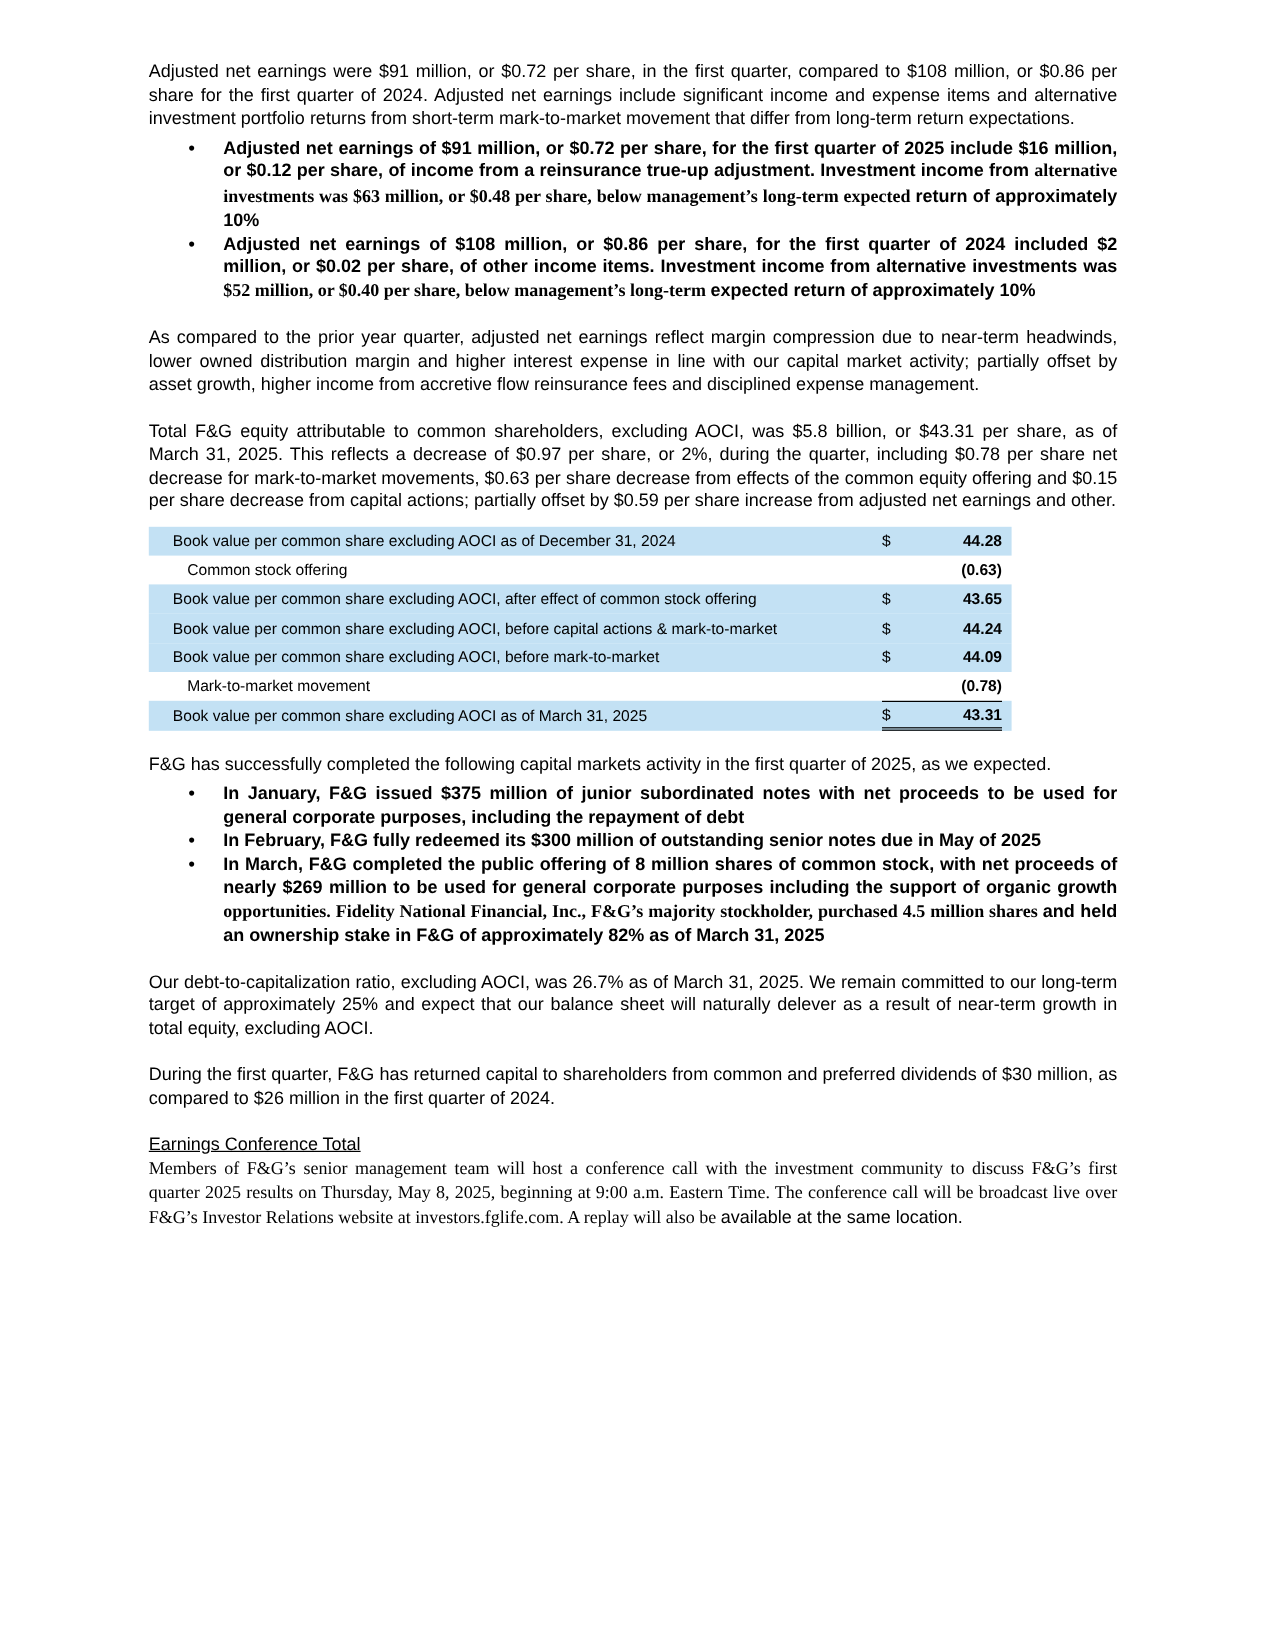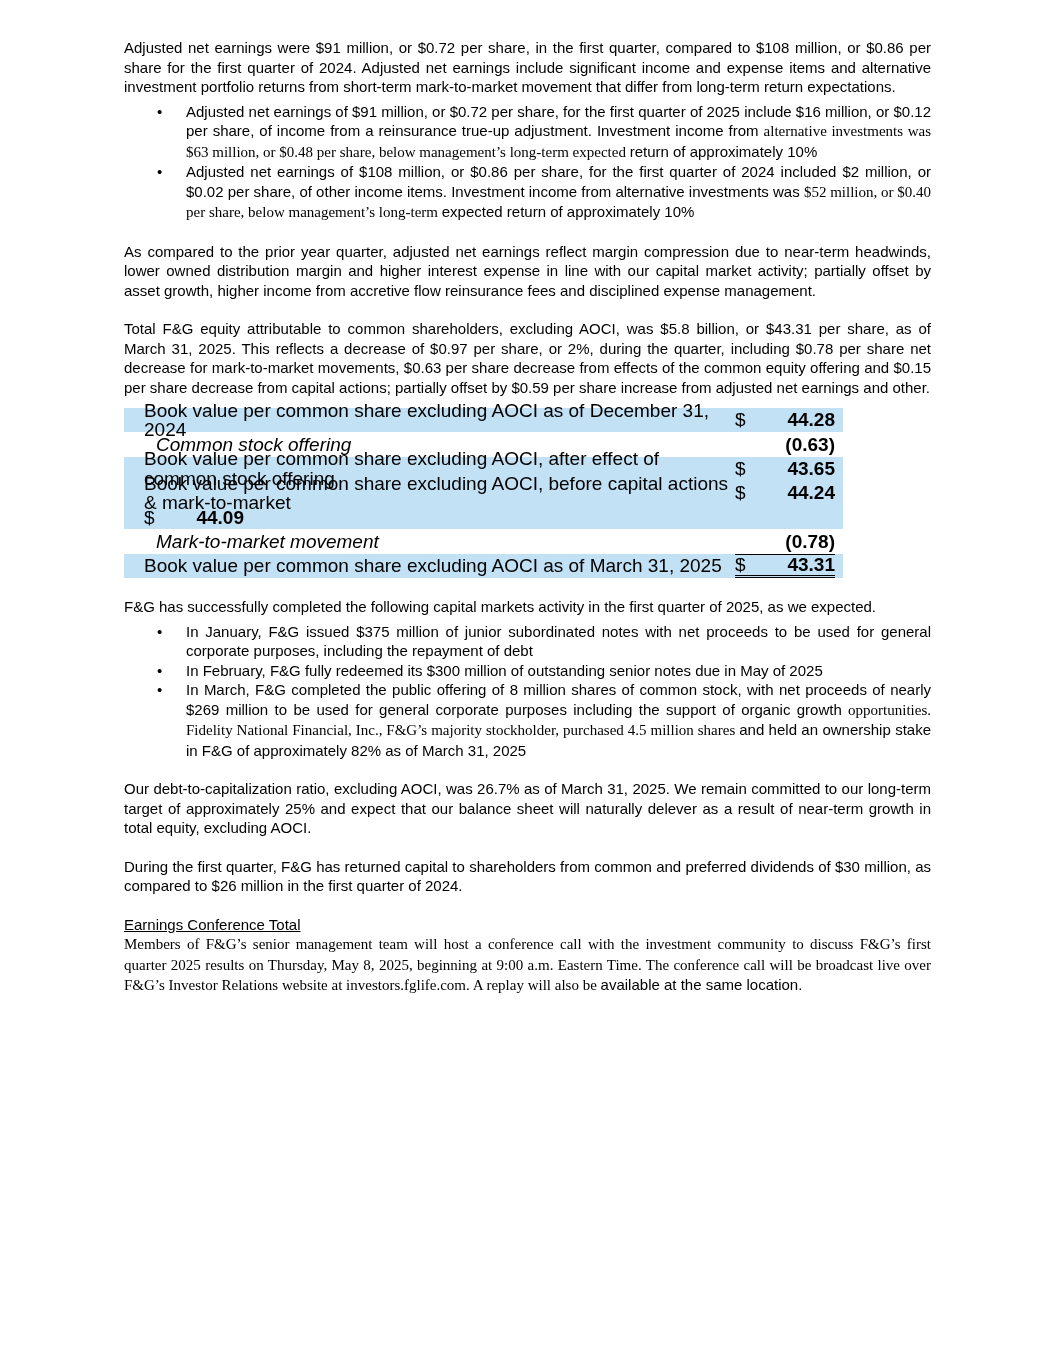--- a/index.html
+++ b/index.html
@@ -8,61 +8,63 @@
     width: 1055px;
     height: 1365px;
     overflow: hidden;
     font-family: "Liberation Sans", sans-serif;
     font-size: 15px;
     line-height: 19.5px;
     color: #000000;
   }
   .page {
     padding: 38px 124px 0 124px;
+    margin-top: 12px;
   }
   .para { text-align: justify; }
   .serif { font-family: "Liberation Serif", serif; }
   .sans  { font-family: "Liberation Sans", sans-serif; }
 
   .mb-s  { margin-bottom: 5px; }
   .mb-l  { margin-bottom: 19px; }
 
   ul.bullets { list-style: none; }
   ul.bullets li {
     position: relative;
     padding-left: 62px;
     text-align: justify;
+    font-weight: bold;
   }
   ul.bullets li::before {
     content: "\2022";
     position: absolute;
     left: 33px;
     top: 0;
   }
 
   .section-heading {
     text-decoration: underline;
     font-weight: normal;
     font-size: 15px;
   }
 
   .bv-table {
     width: 719px;
-    font-size: 19px;
+    font-size: 13px;
     margin-top: 11px;
   }
   .bv-row {
     display: flex;
     align-items: center;
     height: 24.3px;
     padding-left: 20px;
     padding-right: 8px;
   }
   .bv-row.hl { background: #c3e1f4; }
-  .bv-row.nh .bv-label { padding-left: 12px; font-style: italic; }
+  .bv-row.nh .bv-label { padding-left: 12px; }
   .bv-label { flex: 1; }
   .bv-amt {
     width: 100px;
     display: flex;
     justify-content: space-between;
     align-items: center;
     align-self: stretch;
   }
   .bv-cur { text-align: left; }
   .bv-val { text-align: right; font-weight: bold; }
@@ -111,20 +113,21 @@
         </span>
     </div>
     <div class="bv-row hl">
       <span class="bv-label">Book value per common share excluding AOCI, before capital actions &amp; mark-to-market</span>
       <span class="bv-amt">
           <span class="bv-cur">$</span>
           <span class="bv-val">44.24</span>
         </span>
     </div>
     <div class="bv-row hl">
+      <span class="bv-label">Book value per common share excluding AOCI, before mark-to-market</span>
       <span class="bv-amt">
           <span class="bv-cur">$</span>
           <span class="bv-val">44.09</span>
         </span>
     </div>
     <div class="bv-row nh">
       <span class="bv-label">Mark-to-market movement</span>
       <span class="bv-amt">
           <span class="bv-cur"></span>
           <span class="bv-val">(0.78)</span>

